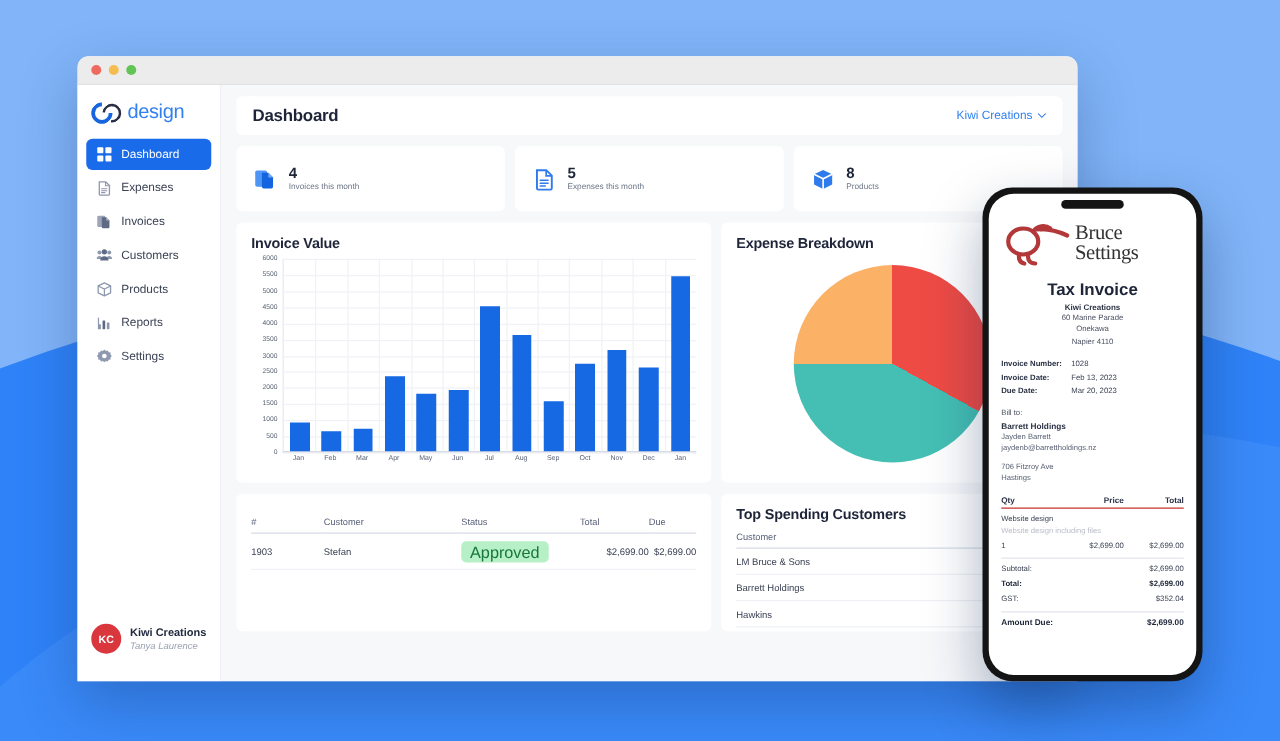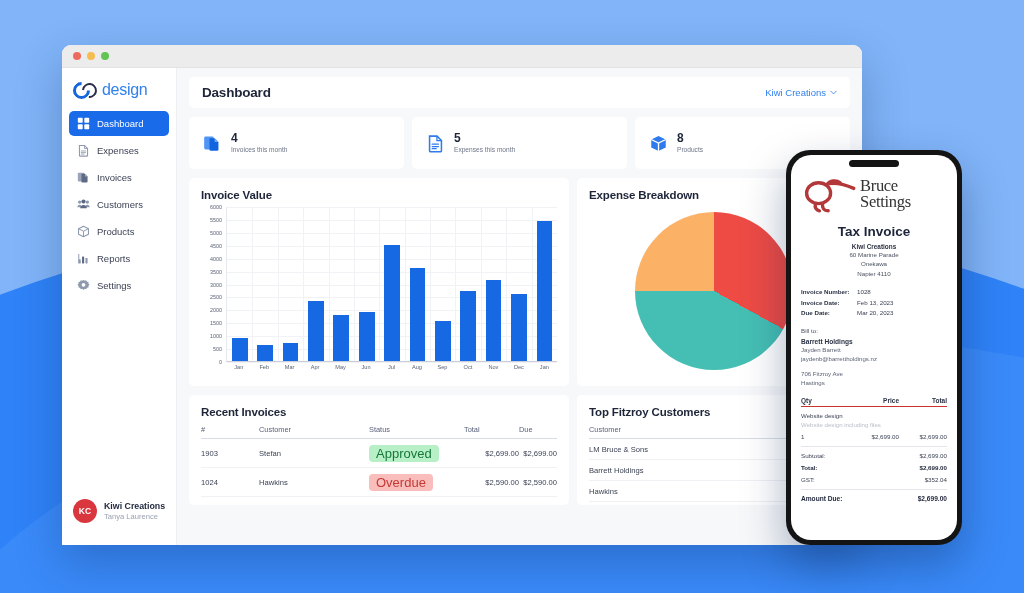--- a/index.html
+++ b/index.html
@@ -95,21 +95,21 @@
     margin-top: auto; display: flex; align-items: center; gap: 7px;
     padding: 10px 8px 22px 11px;
   }
   .avatar {
     width: 24px; height: 24px; border-radius: 50%;
     background: #D9363E; color: #fff;
     display: flex; align-items: center; justify-content: center;
     font-size: 8.5px; font-weight: bold; flex-shrink: 0;
   }
   .user-name { font-size: 8.8px; color: #222B40; font-weight: 600; line-height: 1.25; }
-  .user-sub  { font-size: 7.6px; color: #9AA1B2; line-height: 1.25; }
+  .user-sub  { font-size: 7.6px; color: #9AA1B2; line-height: 1.25; font-style: italic; }
 
   
   #content { flex: 1; padding: 9px 12px 0 12px; overflow: hidden; }
   .topbar {
     background: #fff; border-radius: 5px;
     height: 31px; display: flex; align-items: center; justify-content: space-between;
     padding: 0 13px; margin-bottom: 9px;
   }
   .page-title { font-size: 13.5px; font-weight: 700; color: #1E2539; letter-spacing: -.2px; }
   .org-picker { font-size: 9.5px; color: #3180EE; display: flex; align-items: center; gap: 4px; cursor: pointer; }
@@ -496,52 +496,44 @@
           <div class="panel" id="expense-panel">
             <div class="panel-title">Expense Breakdown</div>
             <div class="pie-wrap">
               <div class="pie" id="pie" style="background: conic-gradient(rgb(238, 75, 69) 0deg, rgb(238, 75, 69) 118.8deg, rgb(69, 191, 180) 118.8deg, rgb(69, 191, 180) 270deg, rgb(251, 178, 103) 270deg, rgb(251, 178, 103) 360deg);"></div>
             </div>
           </div>
         </div>
 
         <div class="lower-row">
           <div class="panel" id="recent-panel">
-            <div class="panel-title">Recent Invoices</div>
             <table class="grid">
               <thead>
                   <tr>
                 <th style="width:58px">#</th>
                 <th style="width:110px">Customer</th>
                 <th style="width:95px">Status</th>
                 <th class="ta-r" style="width:55px">Total</th>
                 <th class="ta-r">Due</th>
               </tr>
                 </thead>
               <tbody id="invoice-rows">
                   <tr>
                     <td>1903</td>
                     <td>Stefan</td>
                     <td><span class="pill ok">Approved</span></td>
                     <td class="ta-r">$2,699.00</td>
                     <td class="ta-r">$2,699.00</td>
                   </tr>
-                  <tr>
-                    <td>1024</td>
-                    <td>Hawkins</td>
-                    <td><span class="pill bad">Overdue</span></td>
-                    <td class="ta-r">$2,590.00</td>
-                    <td class="ta-r">$2,590.00</td>
-                  </tr>
                 </tbody>
             </table>
           </div>
 
           <div class="panel" id="top-panel">
-            <div class="panel-title">Top Fitzroy Customers</div>
+            <div class="panel-title">Top Spending Customers</div>
             <table class="grid">
               <thead>
                   <tr>
                 <th>Customer</th>
               </tr>
                 </thead>
               <tbody id="customer-rows">
                   <tr>
                     <td>LM Bruce &amp; Sons</td>
                   </tr>

